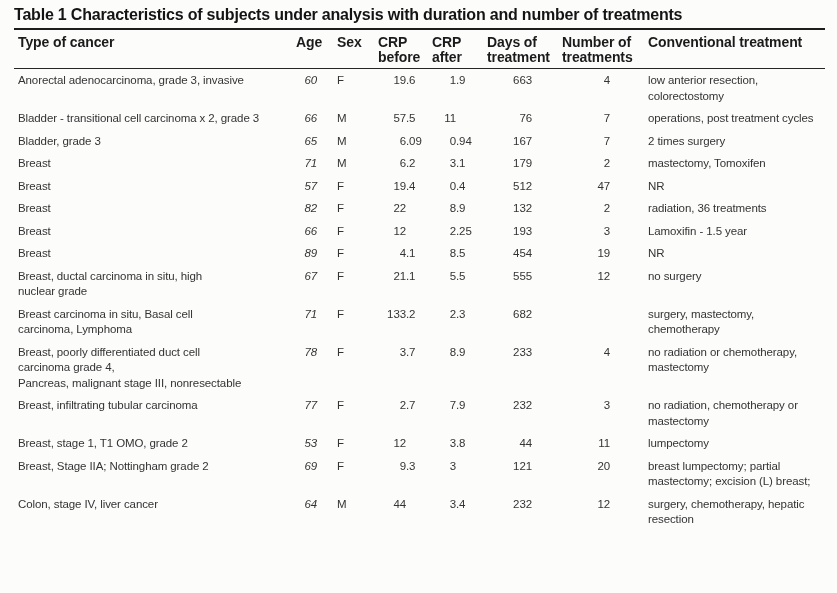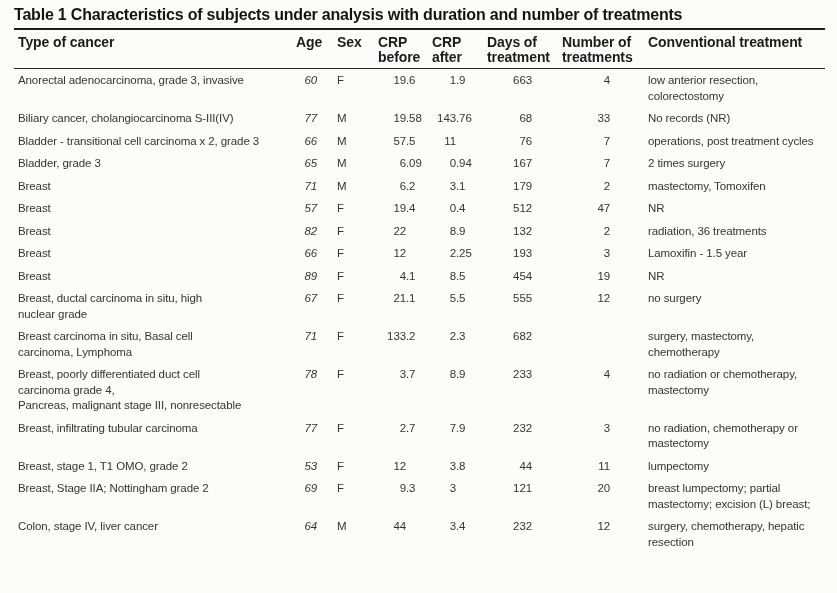--- a/index.html
+++ b/index.html
@@ -113,30 +113,20 @@
         <td class="c-age">60</td>
         <td class="c-sex">F</td>
         <td class="c-crp_before"><span class="ni">19</span><span class="nf">.6</span></td>
         <td class="c-crp_after"><span class="ni">1</span><span class="nf">.9</span></td>
         <td class="c-days">663</td>
         <td class="c-treatments">4</td>
         <td class="c-conventional">low anterior resection,
 colorectostomy</td>
       </tr>
       <tr>
-        <td class="c-type">Biliary cancer, cholangiocarcinoma S-III(IV)</td>
-        <td class="c-age">77</td>
-        <td class="c-sex">M</td>
-        <td class="c-crp_before"><span class="ni">19</span><span class="nf">.58</span></td>
-        <td class="c-crp_after"><span class="ni">143</span><span class="nf">.76</span></td>
-        <td class="c-days">68</td>
-        <td class="c-treatments">33</td>
-        <td class="c-conventional">No records (NR)</td>
-      </tr>
-      <tr>
         <td class="c-type">Bladder - transitional cell carcinoma x 2, grade 3</td>
         <td class="c-age">66</td>
         <td class="c-sex">M</td>
         <td class="c-crp_before"><span class="ni">57</span><span class="nf">.5</span></td>
         <td class="c-crp_after"><span class="ni">11</span><span class="nf"></span></td>
         <td class="c-days">76</td>
         <td class="c-treatments">7</td>
         <td class="c-conventional">operations, post treatment
 cycles</td>
       </tr>

